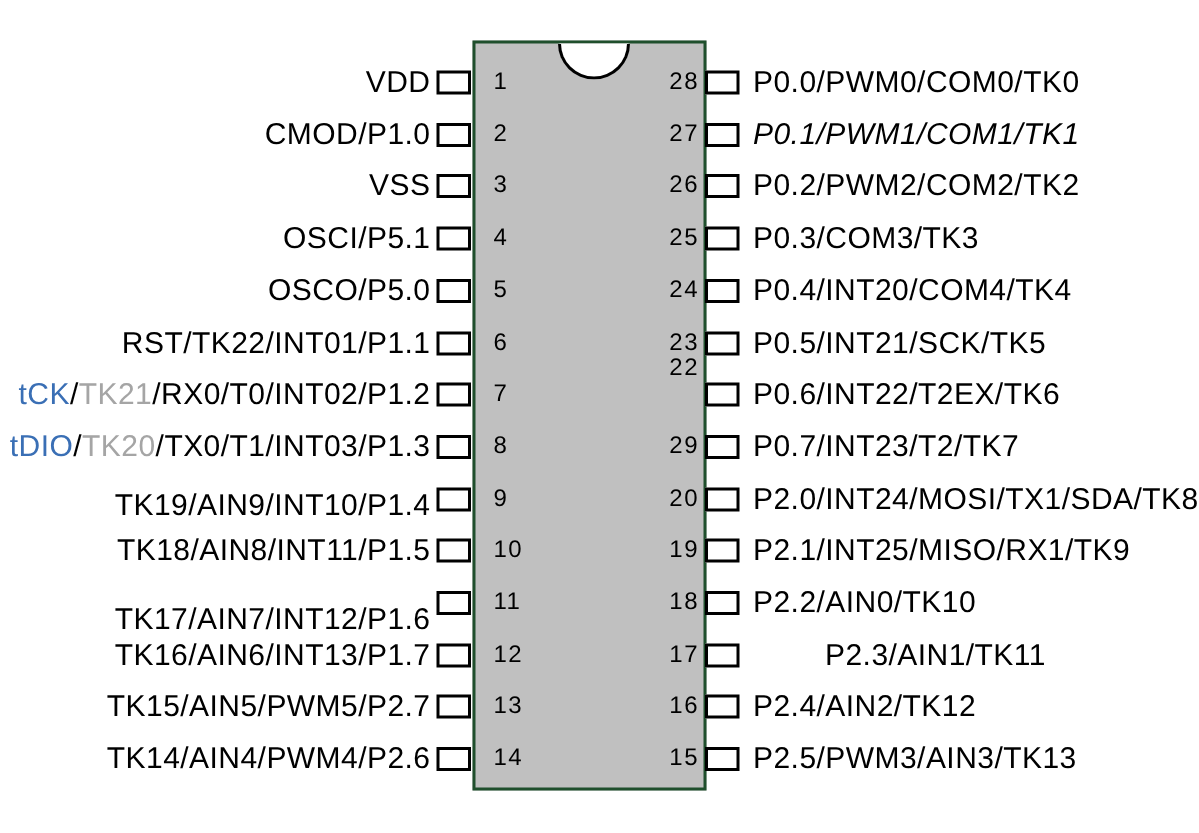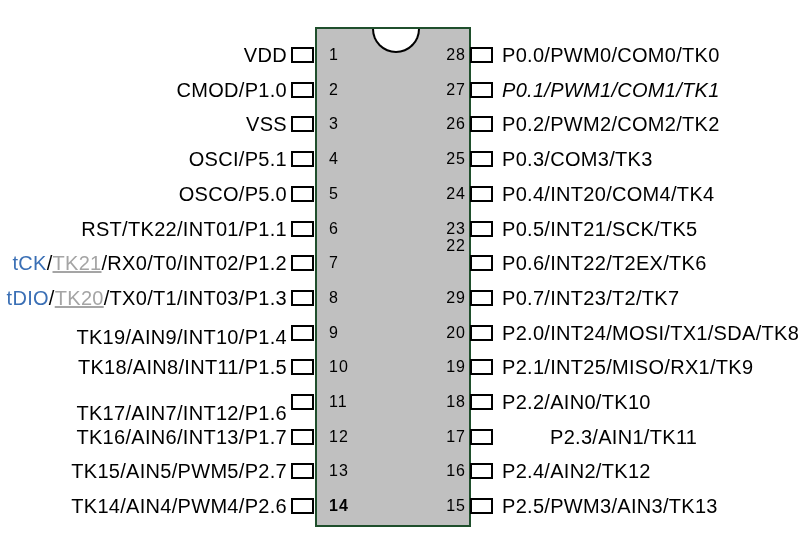--- a/index.html
+++ b/index.html
@@ -47,21 +47,21 @@
     height: 16px;
     line-height: 16px;
     font-size: 20px;
     letter-spacing: 0.3px;
     white-space: nowrap;
     color: var(--txt);
   }
   .pin-label.left  { right: 512px; text-align: right; }
   .pin-label.right { left: 502px;  text-align: left; }
   .pin-label .seg-blue { color: var(--txt-blue); }
-  .pin-label .seg-gray { color: var(--txt-gray); text-decoration: underline; }
+  .pin-label .seg-gray { color: var(--txt-gray); }
   .pin-box {
     position: absolute;
     width: 23px;
     height: 16px;
     background: var(--box-fill);
     border: 2px solid var(--box-border);
   }
   .pin-box.left  { left: 291px; }
   .pin-box.right { left: 470px; }
   .pin-number {
@@ -118,21 +118,21 @@
       <div class="pin-box left" style="top: 394px;"></div>
       <div class="pin-number left" style="top: 393px;">11</div>
       <div class="pin-label left" style="top: 428.7px;"><span>TK16/AIN6/INT13/P1.7</span></div>
       <div class="pin-box left" style="top: 428.7px;"></div>
       <div class="pin-number left" style="top: 427.7px;">12</div>
       <div class="pin-label left" style="top: 463.4px;"><span>TK15/AIN5/PWM5/P2.7</span></div>
       <div class="pin-box left" style="top: 463.4px;"></div>
       <div class="pin-number left" style="top: 462.4px;">13</div>
       <div class="pin-label left" style="top: 498.1px;"><span>TK14/AIN4/PWM4/P2.6</span></div>
       <div class="pin-box left" style="top: 498.1px;"></div>
-      <div class="pin-number left" style="top: 497.1px; font-weight: bold;">14</div>
+      <div class="pin-number left" style="top: 497.1px;">14</div>
       <div class="pin-label right" style="top: 47px;"><span>P0.0/PWM0/COM0/TK0</span></div>
       <div class="pin-box right" style="top: 47px;"></div>
       <div class="pin-number right" style="top: 46px;">28</div>
       <div class="pin-label right" style="top: 81.7px; font-style: italic;"><span>P0.1/PWM1/COM1/TK1</span></div>
       <div class="pin-box right" style="top: 81.7px;"></div>
       <div class="pin-number right" style="top: 80.7px;">27</div>
       <div class="pin-label right" style="top: 116.4px;"><span>P0.2/PWM2/COM2/TK2</span></div>
       <div class="pin-box right" style="top: 116.4px;"></div>
       <div class="pin-number right" style="top: 115.4px;">26</div>
       <div class="pin-label right" style="top: 151.1px;"><span>P0.3/COM3/TK3</span></div>

